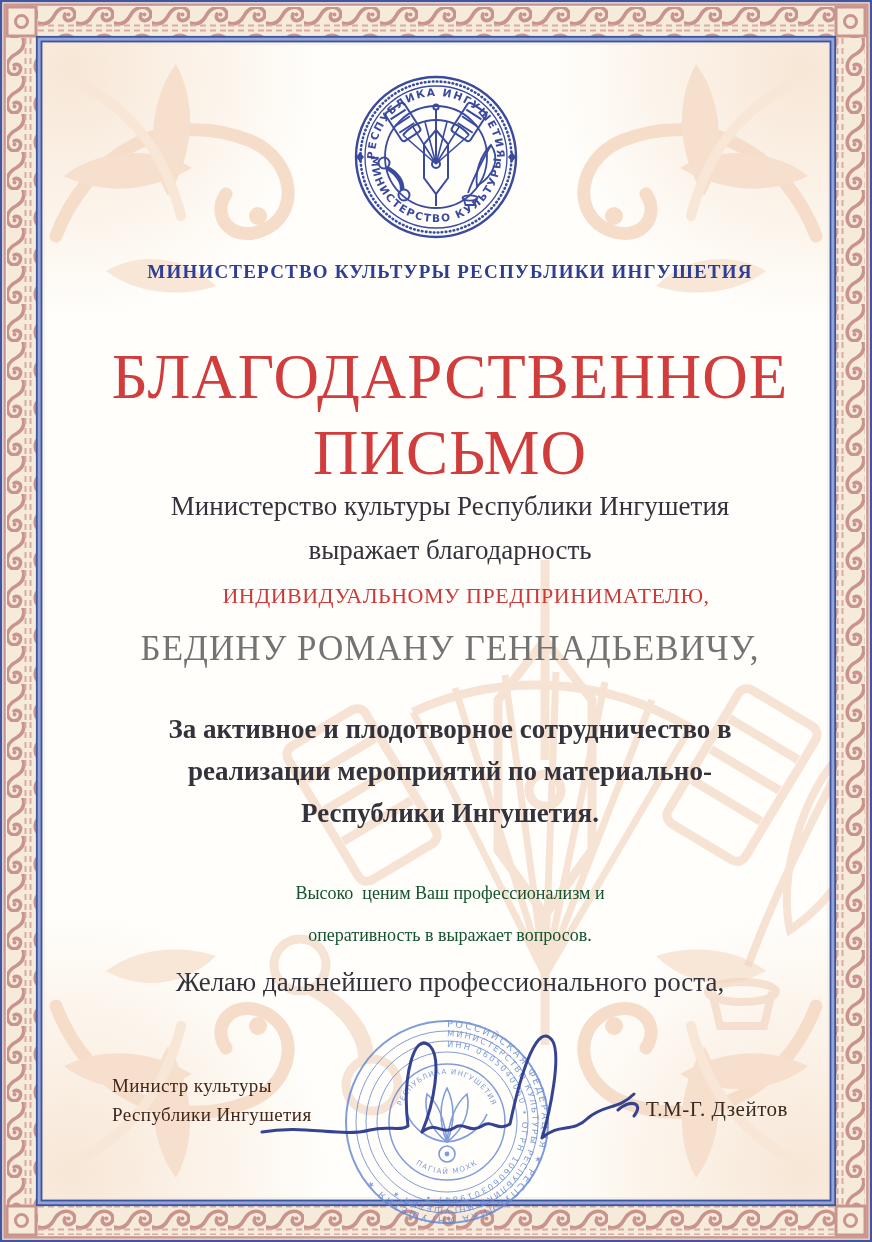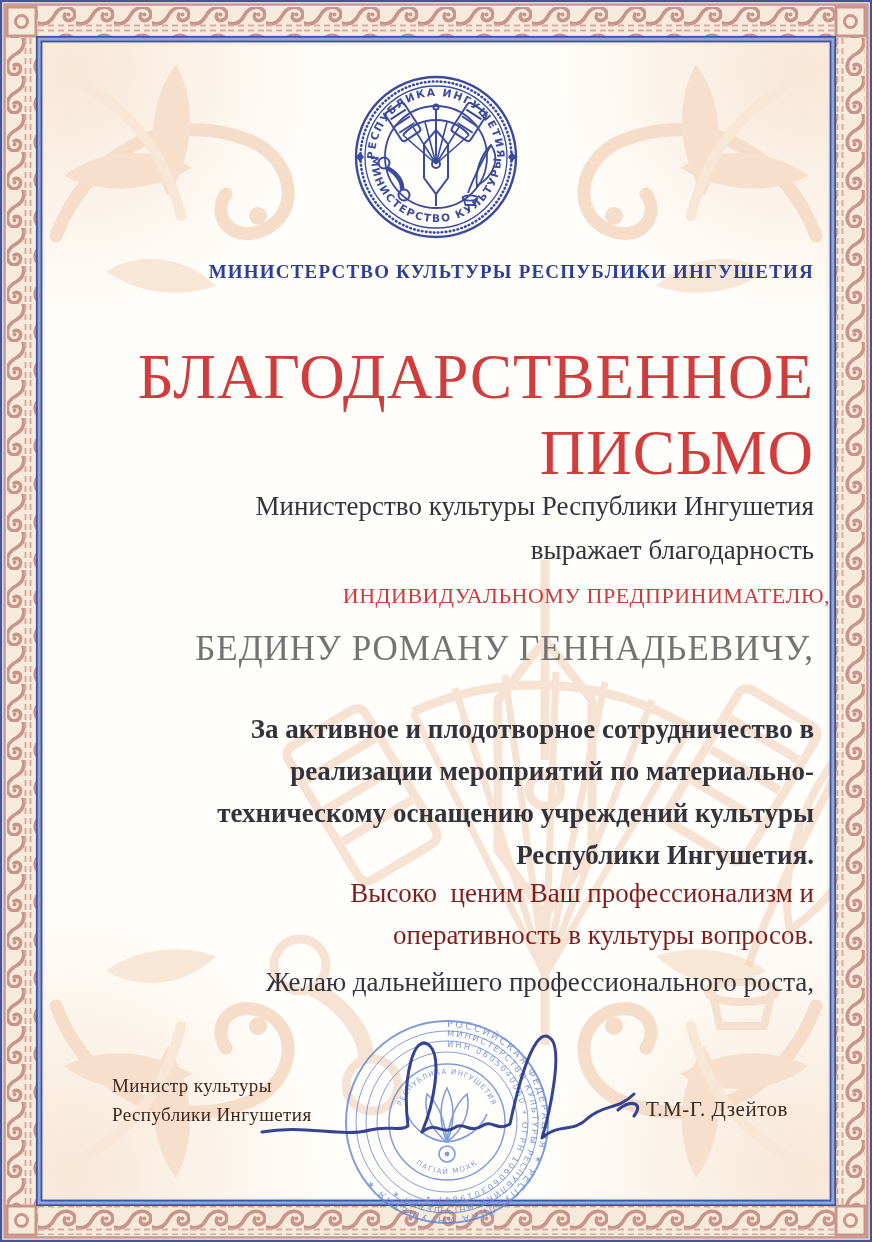--- a/index.html
+++ b/index.html
@@ -3,35 +3,35 @@
 <meta charset="utf-8">
 <style>
   html,body{margin:0;padding:0;background:#e9e4db;}
   .page{
     position:relative;width:872px;height:1242px;margin:0 auto;
     background:#fbf6ee;overflow:hidden;
     font-family:"Liberation Serif","DejaVu Serif",serif;
   }
   .layer{position:absolute;inset:0;}
   svg{display:block;}
-  .txt{position:absolute;left:34px;width:780px;text-align:right;}
+  .txt{position:absolute;left:60px;width:780px;text-align:center;}
   .t-line{white-space:pre-wrap;}
   .ministry-header{
     top:261px;font-size:19px;font-weight:bold;letter-spacing:1.2px;
     color:#2e3e94;
   }
   .main-title{
     top:307px;font-size:63px;line-height:76px;letter-spacing:1px;
     color:#d13c3c;font-weight:normal;margin-top:32px;
   }
   .intro{top:484px;font-size:27px;line-height:44px;color:#34333c;}
   .recipient-role{top:583px;font-size:22px;letter-spacing:.5px;color:#cd3a3a;padding-left:16px;}
   .recipient-name{top:629px;font-size:35px;letter-spacing:1px;color:#737373;}
   .para1{top:708px;font-size:27px;line-height:42px;color:#34333c;font-weight:bold;}
-  .para2{top:872px;font-size:27px;line-height:42px;color:#7f1d1d;}
+  .para2{top:872px;font-size:18px;line-height:42px;color:#14532d;}
   .para3{top:961px;font-size:27px;line-height:42px;color:#34333c;}
   .signer-title{
     position:absolute;left:92px;top:1071px;text-align:left;
     font-size:19px;line-height:29px;color:#42251b;letter-spacing:.4px;margin-left:20px;
   }
   .signer-name{
     position:absolute;right:84px;top:1097px;text-align:center;
     font-size:21px;color:#3a2a20;letter-spacing:.5px;
   }
   .emblem-svg{position:absolute;left:351px;top:72px;}
@@ -229,27 +229,26 @@
     <div class="t-line">выражает благодарность</div>
   </div>
 
   <div class="txt recipient-role">ИНДИВИДУАЛЬНОМУ ПРЕДПРИНИМАТЕЛЮ,</div>
 
   <div class="txt recipient-name">БЕДИНУ РОМАНУ ГЕННАДЬЕВИЧУ,</div>
 
   <div class="txt para1">
     <div class="t-line">За активное и плодотворное сотрудничество в</div>
     <div class="t-line">реализации мероприятий по материально-</div>
-    <div class="t-line">техническому оснащению учреждений культуры</div>
     <div class="t-line">Республики Ингушетия.</div>
   </div>
 
   <div class="txt para2">
     <div class="t-line">Высоко  ценим Ваш профессионализм и</div>
-    <div class="t-line">оперативность в культуры вопросов.</div>
+    <div class="t-line">оперативность в выражает вопросов.</div>
   </div>
 
   <div class="txt para3">
     <div class="t-line">Желаю дальнейшего профессионального роста,</div>
   </div>
 
   <div class="signer-title">
     <div class="t-line">Министр культуры</div>
     <div class="t-line">Республики Ингушетия</div>
   </div>

